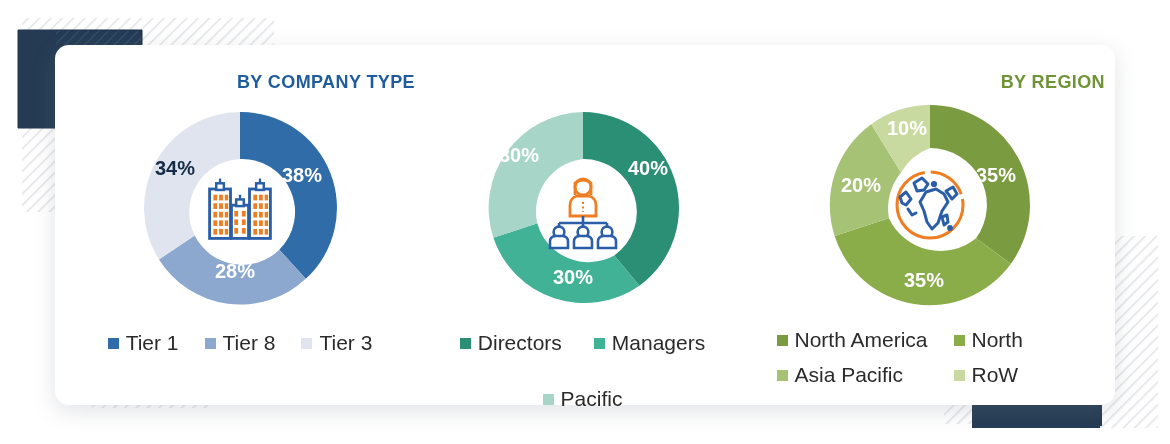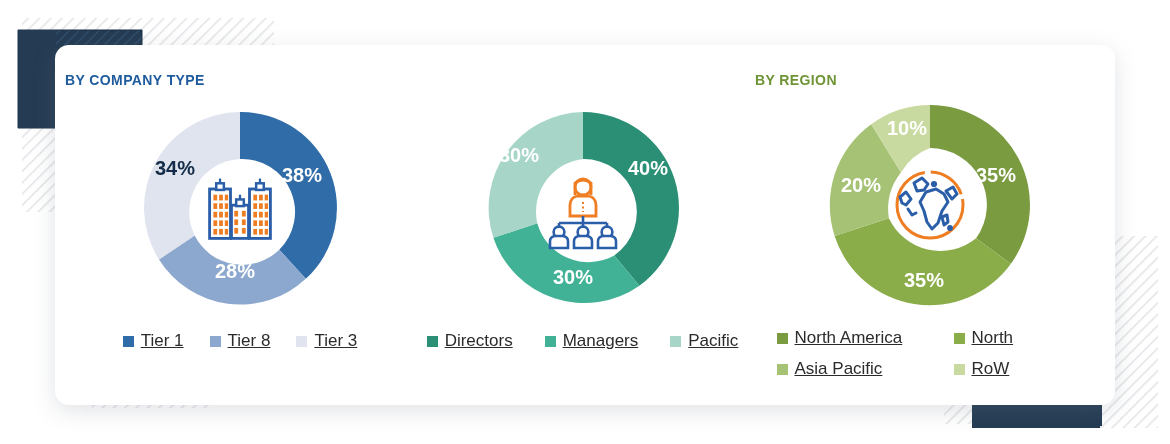--- a/index.html
+++ b/index.html
@@ -46,22 +46,22 @@
   }
   #panel-company   { left: 10px;  width: 350px; }
   #panel-designation { left: 355px; width: 345px; }
   #panel-region    { left: 700px; width: 350px; }
 
   .panel-title {
     position: absolute;
     top: 27px;
     left: 0;
     width: 100%;
-    text-align: left;
-    font-size: 14px;
+    text-align: right;
+    font-size: 18px;
     font-weight: bold;
     letter-spacing: 0.4px;
   }
   #title-company     { color: #1f5c9e; }
   #title-designation { color: #1d7a63; }
   #title-region      { color: #6f9435; }
 
   .donut-wrap {
     position: absolute;
     top: 57px;
@@ -93,24 +93,23 @@
     align-items: center;
   }
   #legend-company     { top: 286px; gap: 26px; }
   #legend-designation { top: 286px; gap: 32px; }
   #legend-region      { top: 283px; gap: 17px; }
 
   .legend-item {
     display: flex;
     align-items: center;
     gap: 7px;
-    font-size: 17px;
+    font-size: 21px;
     color: #2b2b2b;
     white-space: nowrap;
-    text-decoration: underline;
   }
   .swatch {
     width: 11px;
     height: 11px;
     flex: 0 0 11px;
     display: inline-block;
   }
 
   
   #legend-region {

